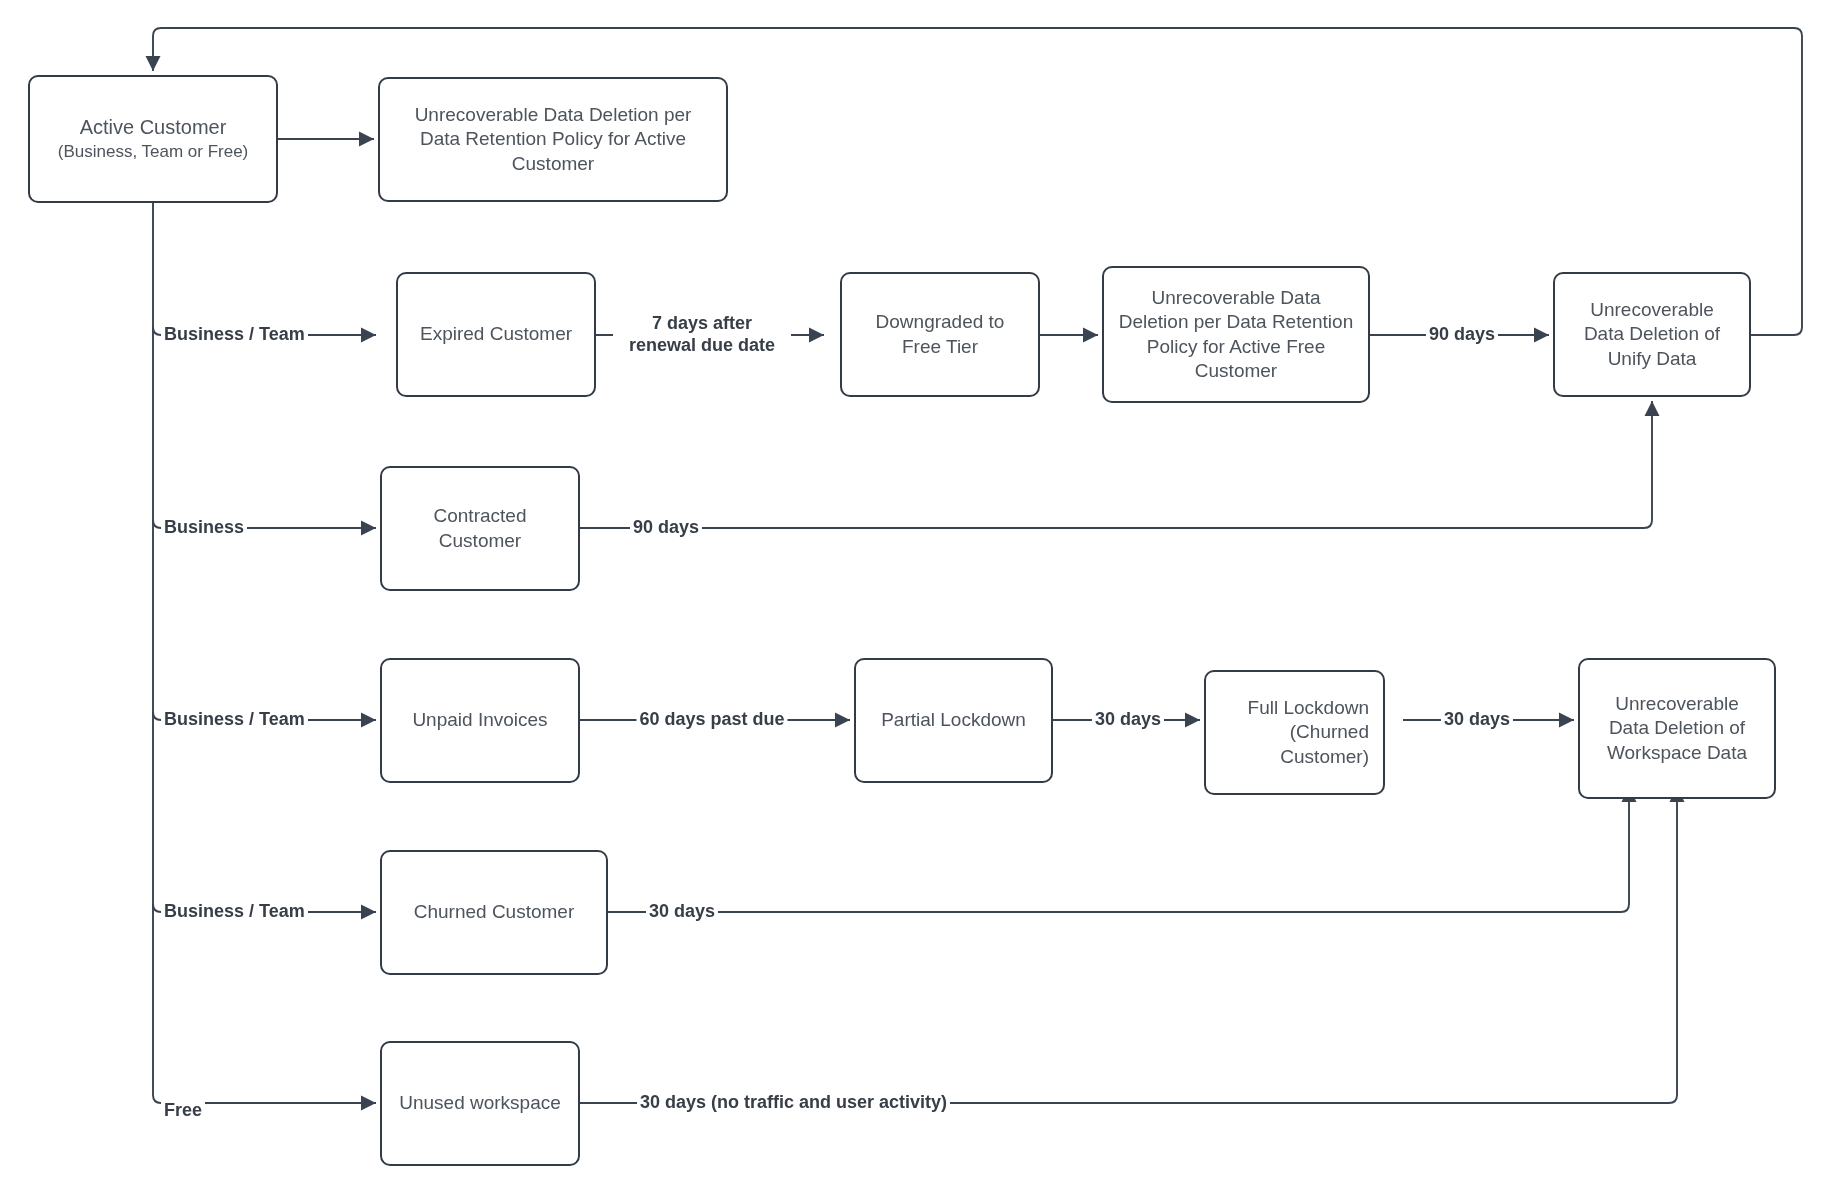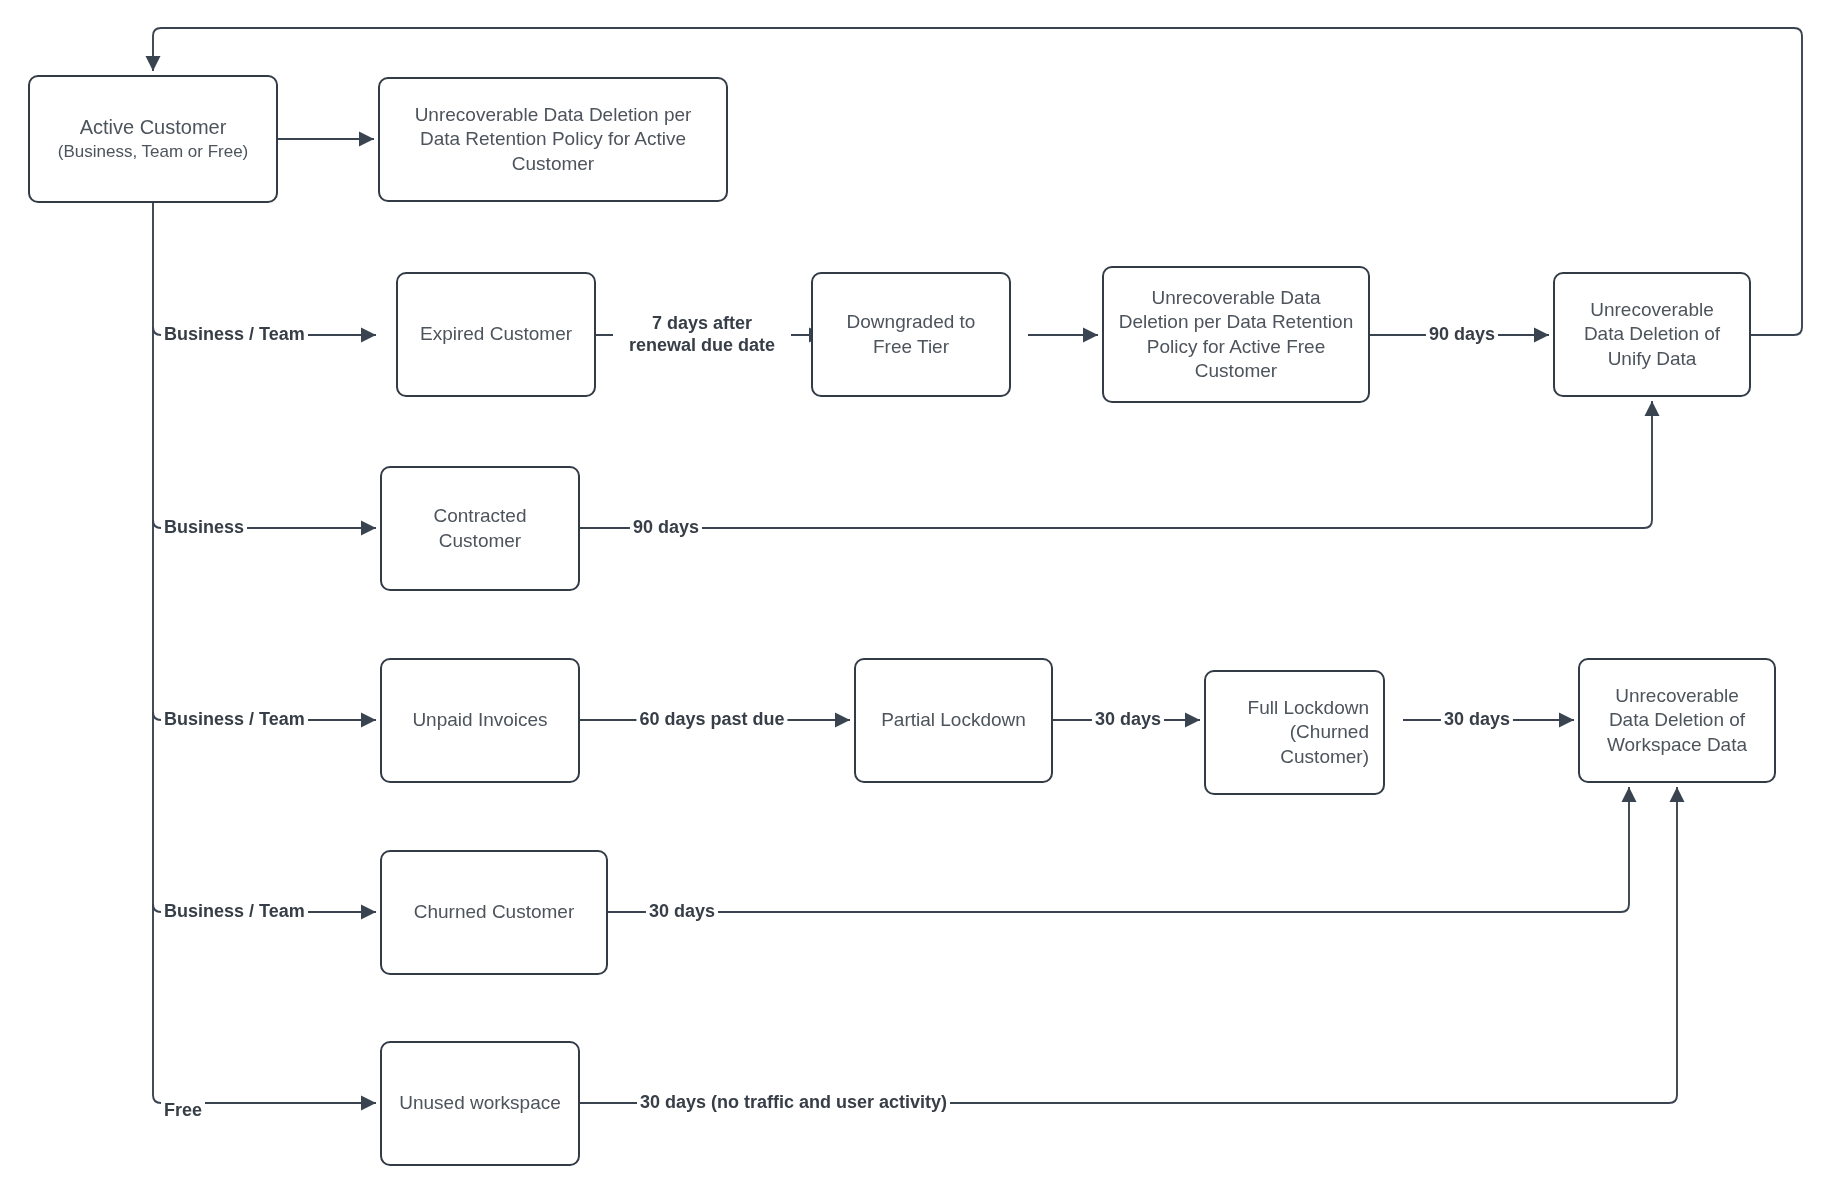--- a/index.html
+++ b/index.html
@@ -109,21 +109,21 @@
   </div>
 
   <div class="node" style="left:378px; top:77px; width:350px; height:125px;">
     <span>Unrecoverable Data Deletion per Data Retention Policy for Active Customer</span>
   </div>
 
   <div class="node" style="left:380px; top:272px; width:200px; height:125px;margin-left:16px;">
     <span>Expired Customer</span>
   </div>
 
-  <div class="node" style="left:811px; top:272px; width:200px; height:125px;">
+  <div class="node" style="left:840px; top:272px; width:200px; height:125px;">
     <span>Downgraded to Free Tier</span>
   </div>
 
   <div class="node" style="left:1102px; top:266px; width:268px; height:137px;">
     <span>Unrecoverable Data Deletion per Data Retention Policy for Active Free Customer</span>
   </div>
 
   <div class="node" style="left:1553px; top:272px; width:198px; height:125px;">
     <span>Unrecoverable Data Deletion of Unify Data</span>
   </div>
@@ -137,21 +137,21 @@
   </div>
 
   <div class="node" style="left:854px; top:658px; width:199px; height:125px;">
     <span>Partial Lockdown</span>
   </div>
 
   <div class="node" style="left:1204px; top:670px; width:181px; height:125px;text-align:right;">
     <span>Full Lockdown (Churned Customer)</span>
   </div>
 
-  <div class="node" style="left:1578px; top:658px; width:198px; height:125px;">
+  <div class="node" style="left:1578px; top:658px; width:198px; height:141px;">
     <span>Unrecoverable Data Deletion of Workspace Data</span>
   </div>
 
   <div class="node" style="left:380px; top:850px; width:228px; height:125px;">
     <span>Churned Customer</span>
   </div>
 
   <div class="node" style="left:380px; top:1041px; width:200px; height:125px;">
     <span>Unused workspace</span>
   </div>

